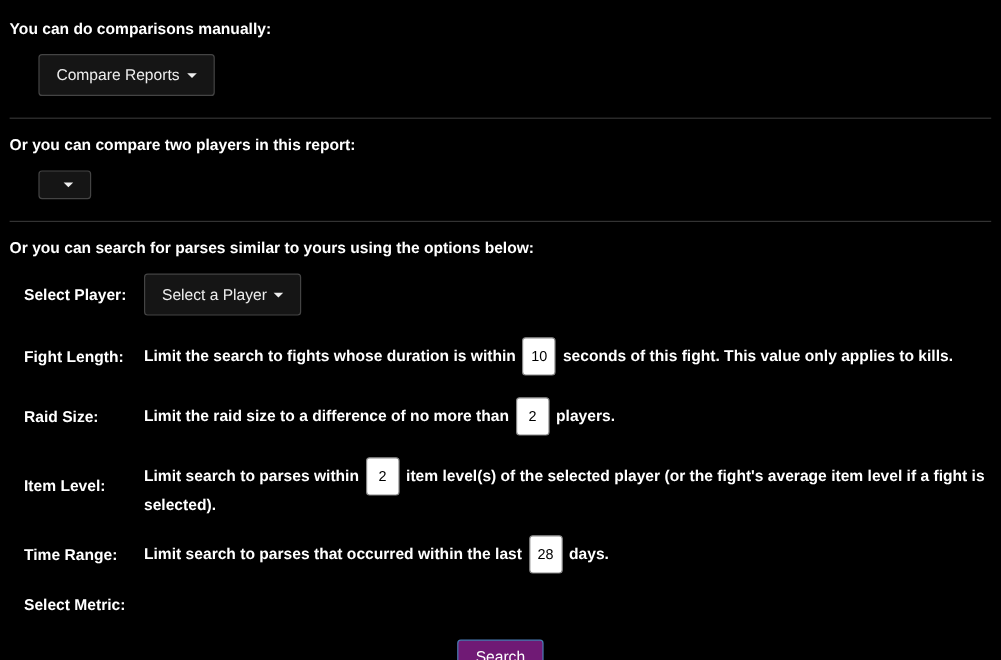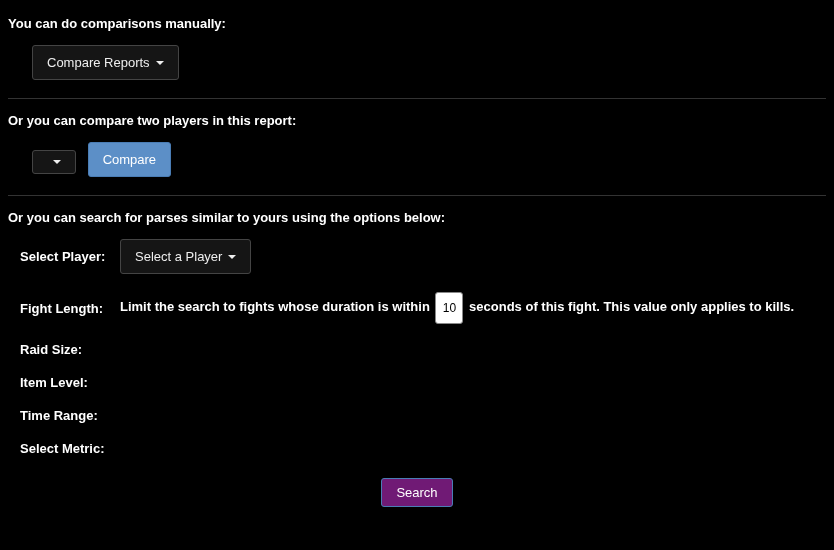--- a/index.html
+++ b/index.html
@@ -106,23 +106,20 @@
 </div>
 
 <hr>
 
 <div class="section-text">Or you can compare two players in this report:</div>
 
 <div class="btn-row">
   <button class="btn">
     <span class="caret"></span>
   </button>
-  <button class="btn btn-primary">
-    <span>Compare</span>
-  </button>
 </div>
 
 <hr>
 
 <div class="section-text">Or you can search for parses similar to yours using the options below:</div>
 
 <div class="row">
   <div class="label-col">Select Player:</div>
   <button class="btn btn-row-inline" style="margin-left:0;">
     <span>Select a Player</span>
@@ -134,28 +131,43 @@
   <div class="label-col">Fight Length:</div>
   <div class="desc-col">
     <span>Limit the search to fights whose duration is within </span>
     <input class="num-input" value="10" style="">
     <span> seconds of this fight. This value only applies to kills.</span>
   </div>
 </div>
 
 <div class="row">
   <div class="label-col">Raid Size:</div>
+  <div class="desc-col">
+    <span>Limit the raid size to a difference of no more than </span>
+    <input class="num-input" value="2" style="">
+    <span> players.</span>
+  </div>
 </div>
 
 <div class="row">
   <div class="label-col">Item Level:</div>
+  <div class="desc-col">
+    <span>Limit search to parses within </span>
+    <input class="num-input" value="2" style="">
+    <span> item level(s) of the selected player (or the fight's average item level if a fight is selected).</span>
+  </div>
 </div>
 
 <div class="row">
   <div class="label-col">Time Range:</div>
+  <div class="desc-col">
+    <span>Limit search to parses that occurred within the last </span>
+    <input class="num-input" value="28" style="">
+    <span> days.</span>
+  </div>
 </div>
 
 <div class="row">
   <div class="label-col">Select Metric:</div>
 </div>
 
 <div class="center-row">
   <button class="btn-primary-search">
     <span>Search</span>
   </button>

